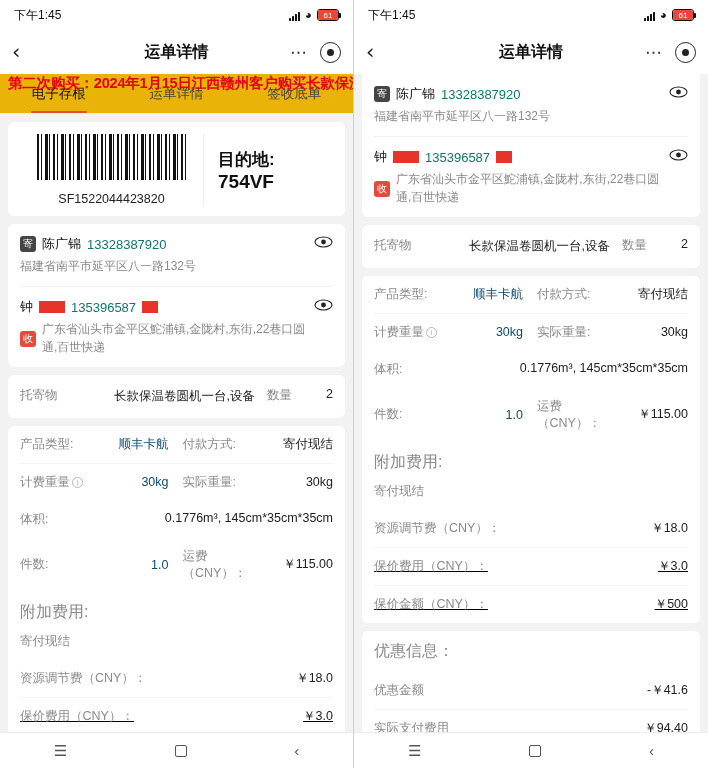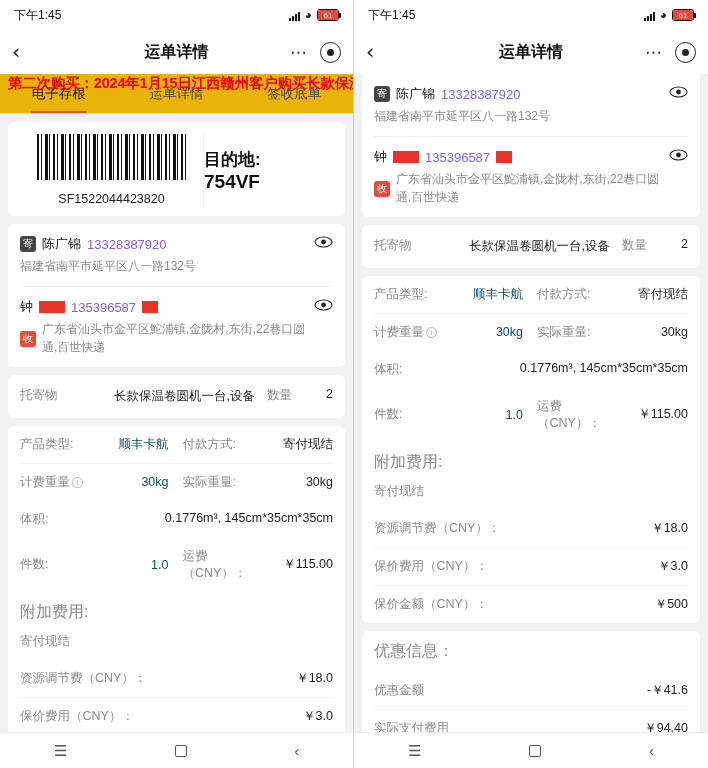--- a/index.html
+++ b/index.html
@@ -136,56 +136,56 @@
       #111 4px, #111 5px, #fff 5px, #fff 8px,
       #111 8px, #111 11px, #fff 11px, #fff 12px,
       #111 12px, #111 13px, #fff 13px, #fff 16px);
     margin: 0 auto;
   }
   .barcode-num {
     text-align: center; font-size: 12.5px; color: #222; margin-top: 12px;
     font-family: "Liberation Sans", sans-serif;
   }
   .dest {
-    width: 130px; border-left: 1px solid #eee;
+    width: 130px; padding-left: 14px; border-left: 1px solid #eee;
     align-self: stretch; display: flex; flex-direction: column; justify-content: center;
   }
   .dest-label { font-size: 17px; font-weight: 700; color: #111; }
   .dest-value { font-size: 19px; font-weight: 700; color: #111; }
 
   
   .addr { padding: 11px 0; position: relative; }
   .addr + .addr { border-top: 1px solid #f1f1f1; }
   .addr-head { display: flex; align-items: center; gap: 6px; }
   .tag {
     width: 16px; height: 16px; border-radius: 3px;
     font-size: 10px; line-height: 16px; text-align: center;
     color: #fff; flex: 0 0 auto;
   }
   .tag.send { background: #444; }
   .tag.recv { background: #e64a3b; }
   .addr-name { font-size: 13px; color: #111; }
-  .addr-phone { font-size: 13px; color: #8b5cf6; }
+  .addr-phone { font-size: 13px; color: #0f766e; }
   .mask { display: inline-block; background: #e8332a; height: 12px; vertical-align: -1px; }
   .addr-detail {
     font-size: 12px; color: #8a8a8a; margin-top: 5px; line-height: 1.45;
     padding-right: 26px;
   }
   .eye {
     position: absolute; right: 0; top: 12px;
     width: 19px; height: 12px;
   }
   .eye svg { display: block; }
 
   
   .row {
     display: flex; align-items: flex-start; justify-content: space-between;
     padding: 10px 0; font-size: 12.5px;
   }
-  .row + .row { border-top: 1px solid #f4f4f4; }
+  .row + .row { border-top: 1px solid #f4f4f4; text-decoration: underline; }
   .row .lbl { color: #8a8a8a; flex: 0 0 auto; }
   .row .val { color: #222; text-align: right; }
 
   .goods-row { display: flex; padding: 12px 0; align-items: flex-start; }
   .goods-row .lbl { color: #8a8a8a; width: 48px; font-size: 12.5px; flex: 0 0 auto; }
   .goods-name { flex: 1; font-size: 12.5px; color: #222; text-align: right; line-height: 1.5; padding-right: 12px; }
   .qty-lbl { color: #8a8a8a; font-size: 12.5px; width: 36px; flex: 0 0 auto; }
   .qty-val { font-size: 12.5px; color: #222; width: 30px; text-align: right; flex: 0 0 auto; }
 
   .quad { display: flex; padding: 10px 0; font-size: 12.5px; align-items: center; }

